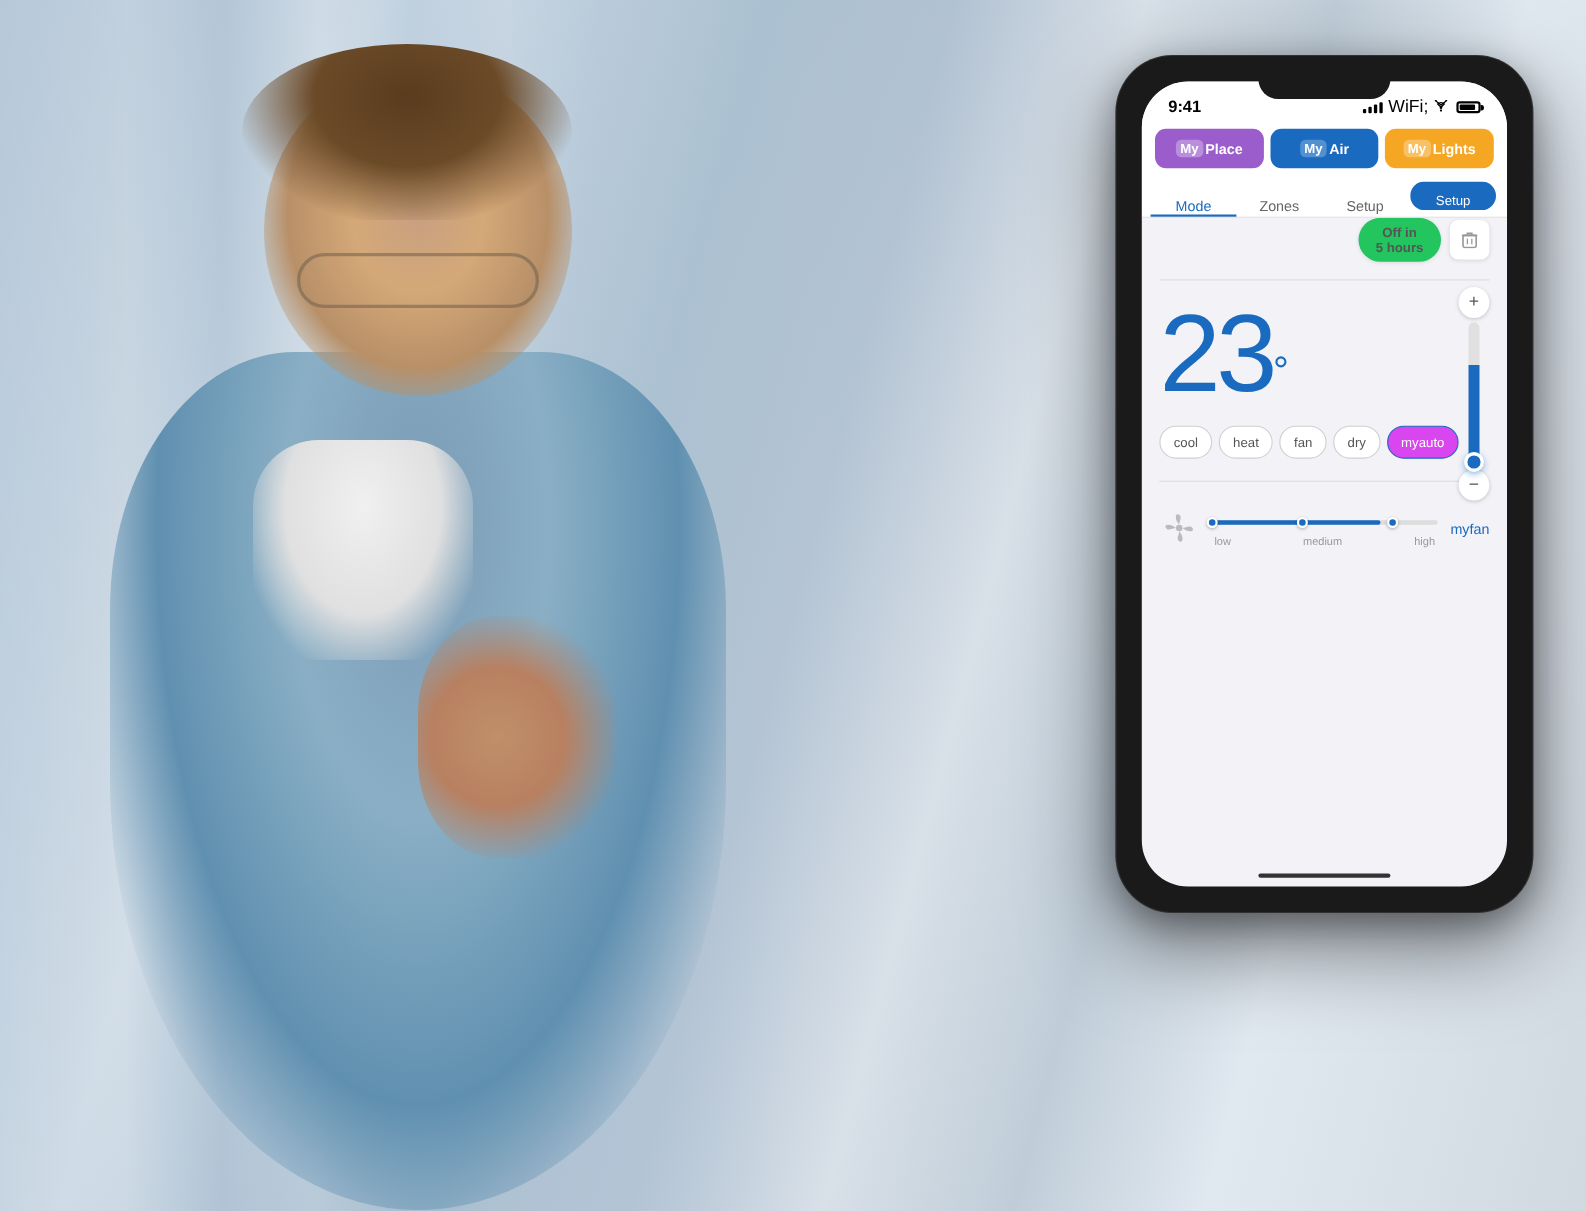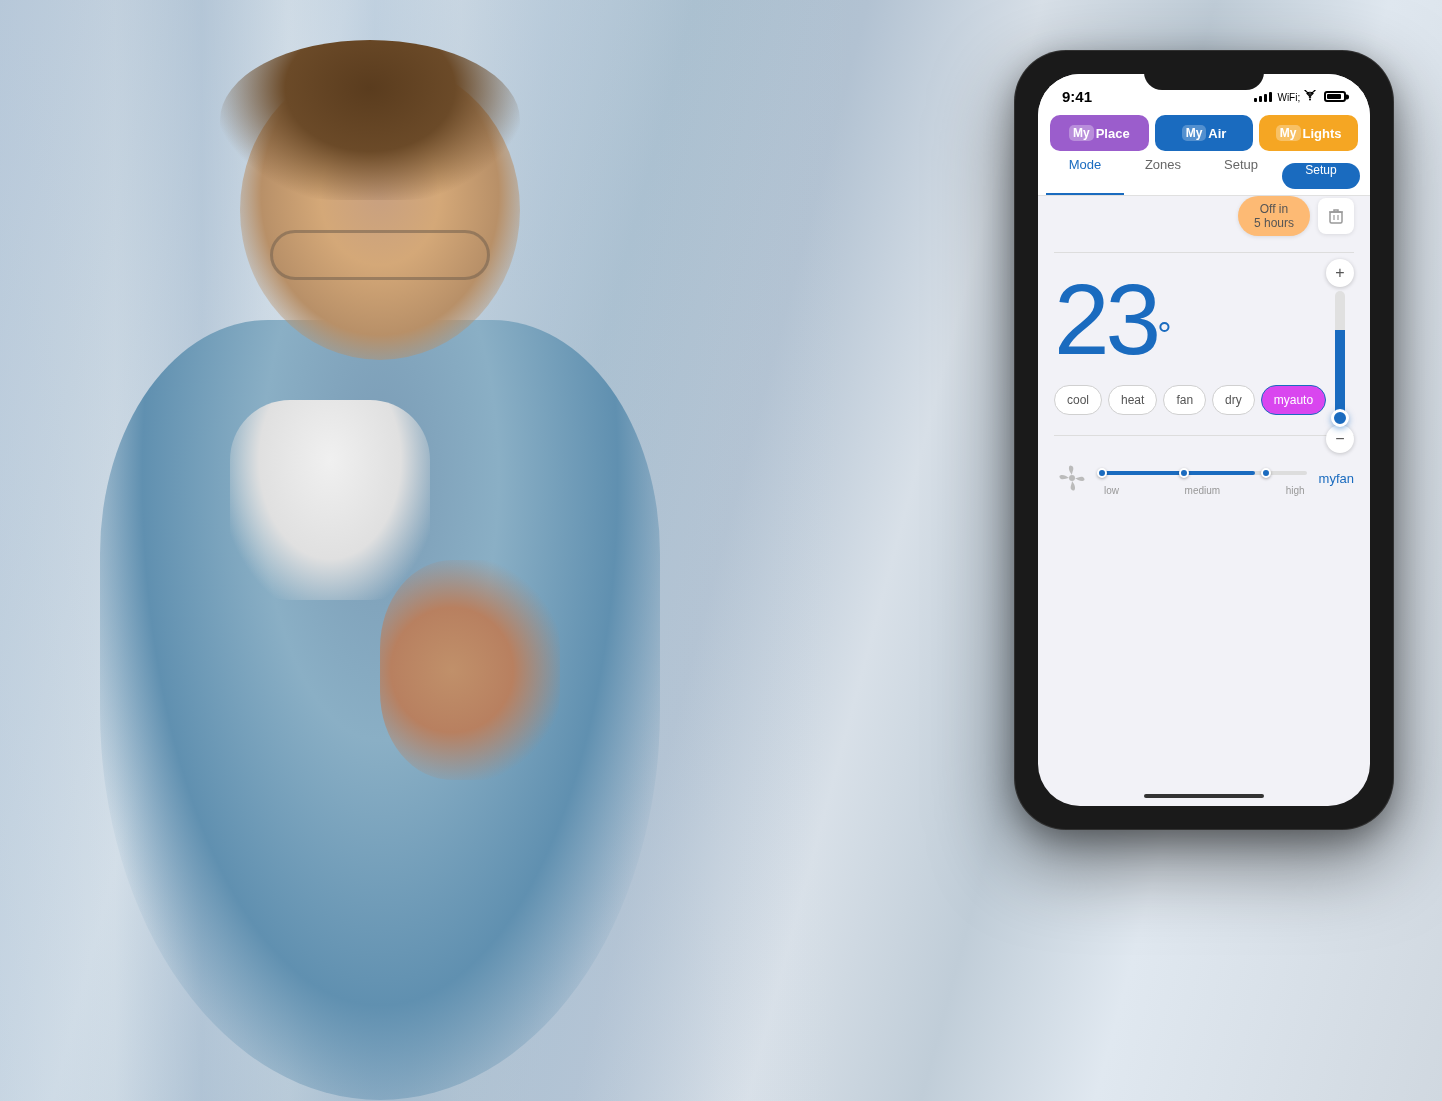--- a/index.html
+++ b/index.html
@@ -115,21 +115,21 @@
       align-items: flex-end;
     }
 
     .signal-bar {
       width: 3px;
       background: #000;
       border-radius: 1px;
     }
 
     .wifi-icon {
-      font-size: 10px;
+      font-size: 16px;
       color: #000;
     }
 
     .battery-icon {
       width: 22px;
       height: 11px;
       border: 2px solid #000;
       border-radius: 3px;
       position: relative;
       margin-left: 2px;
@@ -221,21 +221,21 @@
       display: flex;
       background: white;
       border-bottom: 1px solid #e0e0e0;
       padding: 0 8px;
     }
 
     .nav-tab {
       flex: 1;
       height: 38px;
       display: flex;
-      align-items: flex-start;
+      align-items: flex-end;
       justify-content: center;
       font-size: 13px;
       color: #666;
       cursor: pointer;
       border-bottom: 2px solid transparent;
     }
 
     .nav-tab.active {
       color: #1a6bbf;
       border-bottom: 2px solid #1a6bbf;
@@ -294,28 +294,29 @@
     
     .timer-row {
       display: flex;
       align-items: center;
       justify-content: flex-end;
       gap: 8px;
       margin-bottom: 16px;
     }
 
     .timer-pill {
-      background: #fdba74;
+      background: #22c55e;
       border-radius: 20px;
       padding: 6px 16px;
       font-size: 12px;
       color: #555;
       text-align: center;
       box-shadow: 0 1px 4px rgba(0,0,0,0.1);
       cursor: pointer;
+      font-weight: bold;
     }
 
     .trash-btn {
       width: 36px;
       height: 36px;
       background: white;
       border-radius: 8px;
       display: flex;
       align-items: center;
       justify-content: center;

